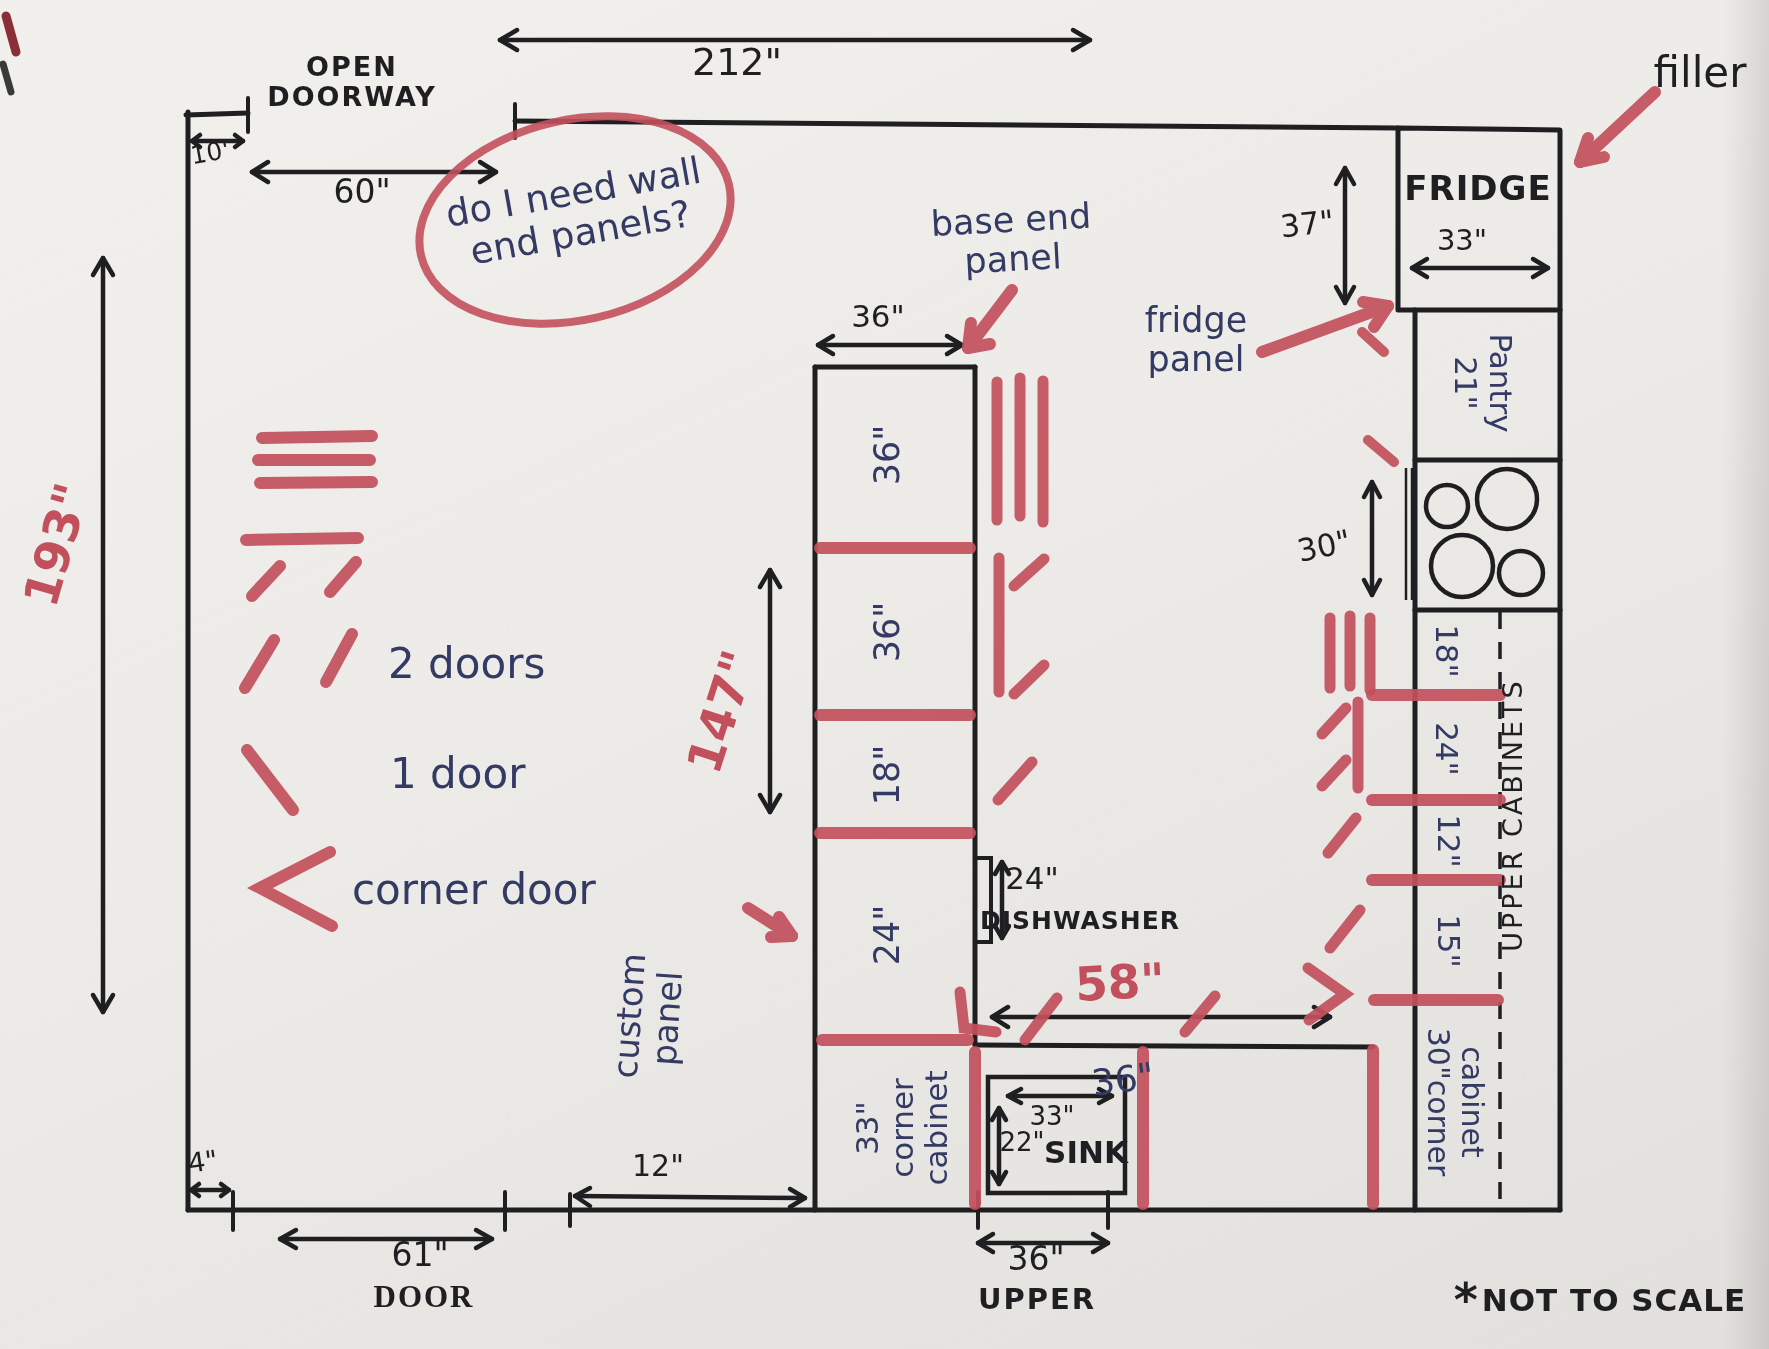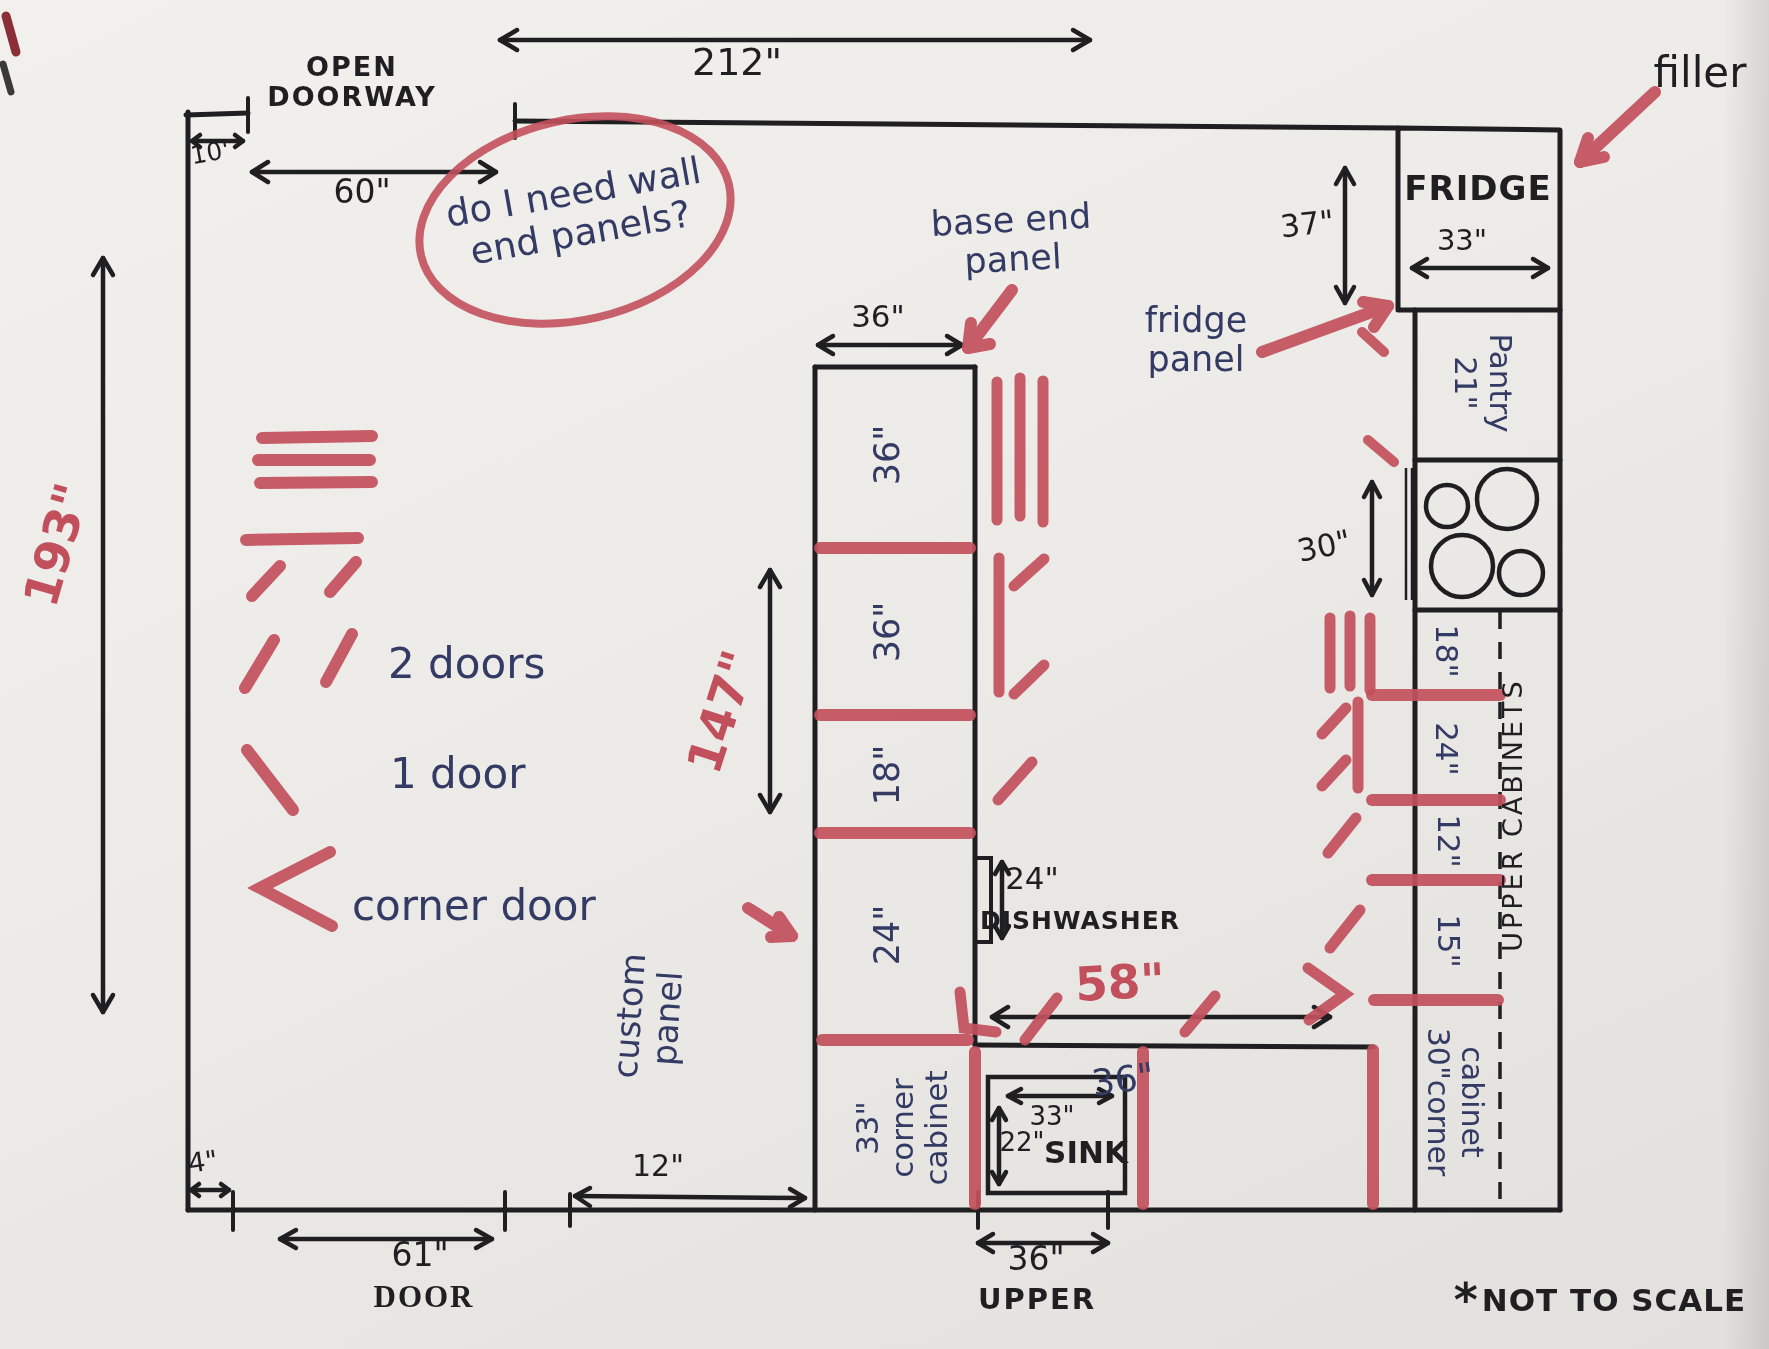--- a/index.html
+++ b/index.html
@@ -267,21 +267,21 @@
   <div class="lbl ink b" style="left:1086px;top:1152px;font-size:31px;text-align:right;">SINK</div>
   <div class="lbl blue" style="left:1123px;top:1080px;font-size:36px;transform:translate(-50%,-50%) rotate(-8deg);">36"</div>
   <div class="lbl ink" style="left:1036px;top:1259px;font-size:33px;">36"</div>
   <div class="lbl ink b" style="left:1037px;top:1299px;font-size:29px;letter-spacing:2px;">UPPER</div>
   <div class="lbl ink" style="left:420px;top:1255px;font-size:33px;">61"</div>
   <div class="lbl ink b" style="left:424px;top:1297px;font-size:31px;letter-spacing:2px;font-family:Liberation Serif, serif;">DOOR</div>
   <div class="lbl ink" style="left:203px;top:1162px;font-size:27px;transform:translate(-50%,-50%) rotate(-8deg);">4"</div>
 
   <div class="lft blue" style="left:388px;top:663px;font-size:42px;">2 doors</div>
   <div class="lft blue" style="left:358px;top:773px;font-size:42px;margin-left:32px;">1 door</div>
-  <div class="lft blue" style="left:352px;top:889px;font-size:42px;margin-top:16px;">corner door</div>
+  <div class="lft blue" style="left:352px;top:889px;font-size:42px;">corner door</div>
 
   <div class="lbl ink" style="left:1600px;top:1300px;">
     <div class="note-row">
       <span class="note-star">*</span>
       <span class="b" style="font-size:31px;letter-spacing:1px;">NOT TO SCALE</span>
     </div>
   </div>
 
   <div class="shade-right"></div>
 </div>

